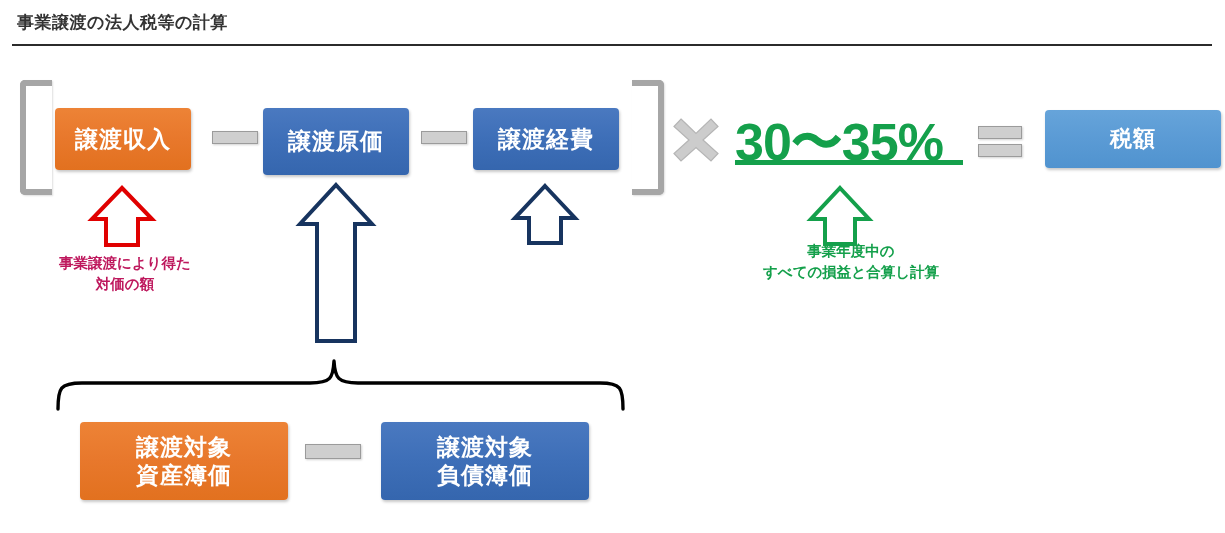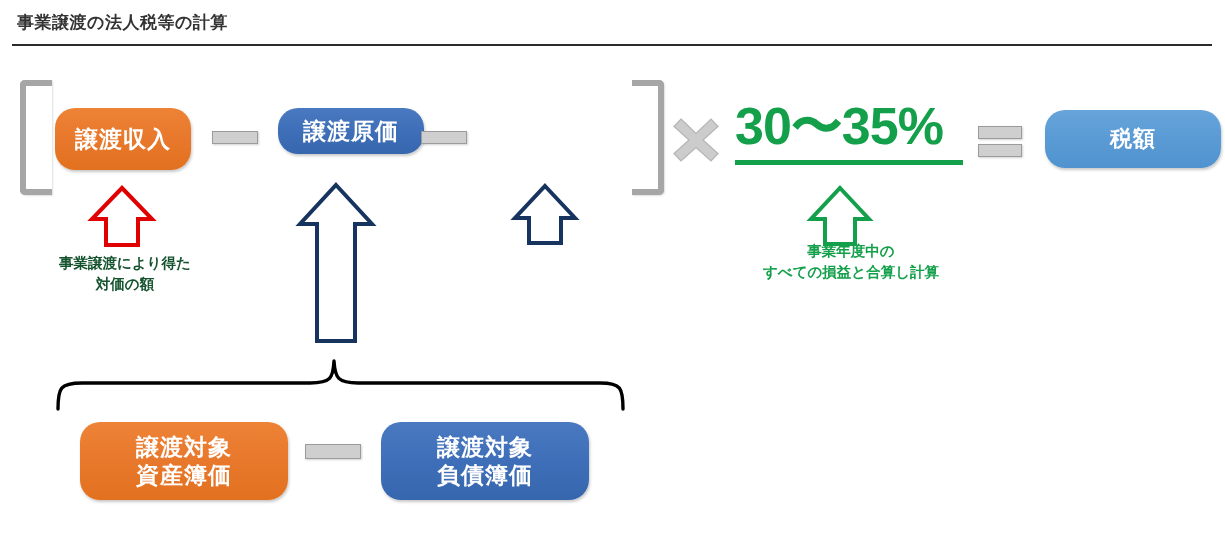--- a/index.html
+++ b/index.html
@@ -36,21 +36,21 @@
     position: absolute;
     left: 12px;
     top: 44px;
     width: 1200px;
     height: 0;
     border-top: 2px solid #2b2b2b;
   }
   
   .pill {
     position: absolute;
-    border-radius: 20px;
+    border-radius: 4px;
     color: #ffffff;
     font-weight: 700;
     display: flex;
     align-items: center;
     justify-content: center;
     text-align: center;
     line-height: 1.22;
     box-shadow: 1px 2px 3px rgba(0,0,0,0.22);
     white-space: pre-line;
     letter-spacing: 1px;
@@ -58,21 +58,21 @@
   .pill.orange {
     background: linear-gradient(180deg,#ed8336 0%,#e8782c 48%,#e2711f 100%);
   }
   .pill.blue {
     background: linear-gradient(180deg,#4a79c0 0%,#3e6fb8 48%,#3566ae 100%);
   }
   .pill.lightblue {
     background: linear-gradient(180deg,#66a4da 0%,#5b9bd5 48%,#5093cf 100%);
   }
   #box-transfer-income { left: 55px;  top: 108px; width: 136px; height: 62px;  font-size: 23px; }
-  #box-transfer-cost   { left: 278px; top: 108px; width: 146px; height: 46px;  font-size: 23px; }
+  #box-transfer-cost   { left: 263px; top: 108px; width: 146px; height: 67px;  font-size: 23px; }
   #box-transfer-expense{ left: 473px; top: 108px; width: 146px; height: 62px;  font-size: 23px; }
   #box-tax-amount      { left: 1045px;top: 110px; width: 176px; height: 58px;  font-size: 22px; }
   #box-asset-bv        { left: 80px;  top: 422px; width: 208px; height: 78px;  font-size: 23px; }
   #box-liability-bv    { left: 381px; top: 422px; width: 208px; height: 78px;  font-size: 23px; }
 
   
   .op-minus {
     position: absolute;
     background: #cfcfcf;
     border: 1px solid #9b9b9b;
@@ -124,21 +124,21 @@
     width: 26px; height: 103px;
     border-left: none;
     border-top-left-radius: 0;
     border-bottom-left-radius: 0;
   }
 
   
   #rate-value {
     position: absolute;
     left: 735px;
-    top: 100px;
+    top: 116px;
     font-size: 52px;
     font-weight: 700;
     color: #14a04b;
     letter-spacing: -1px;
     white-space: nowrap;
     line-height: 1;
   }
   #rate-underline {
     position: absolute;
     left: 735px;
@@ -150,21 +150,21 @@
 
   
   .note {
     position: absolute;
     font-size: 14.5px;
     font-weight: 700;
     text-align: center;
     line-height: 1.42;
     white-space: pre-line;
   }
-  .note.red   { color: #14532d; }
+  .note.red   { color: #be185d; }
   .note.navy  { color: #17345f; }
   .note.green { color: #14a04b; }
   #note-income   { left: 20px;  top: 253px; width: 210px; }
   #note-expense  { left: 440px; top: 250px; width: 213px; }
   #note-rate     { left: 740px; top: 241px; width: 222px; }
 
   
   .svg-layer {
     position: absolute;
     left: 0; top: 0;
@@ -186,20 +186,21 @@
   <div class="bracket" id="bracket-right"></div>
 
   <div class="pill orange" id="box-transfer-income">譲渡収入</div>
 
   <div class="op-minus" id="minus-1"></div>
 
   <div class="pill blue" id="box-transfer-cost">譲渡原価</div>
 
   <div class="op-minus" id="minus-2"></div>
 
+  <div class="pill blue" id="box-transfer-expense">譲渡経費</div>
 
   <svg id="op-multiply" viewBox="0 0 48 46">
     <polygon points="9,2 24,16.5 39,2 46,9.5 31,23 46,36.5 39,44 24,30.5 9,44 2,36.5 17,23 2,9.5" fill="#cccccc" stroke="#b5b5b5" stroke-width="1.2"></polygon>
   </svg>
 
   <div id="rate-value">30〜35%</div>
   <div id="rate-underline"></div>
 
   <div class="op-equals" id="equals-1">
     <span></span>

